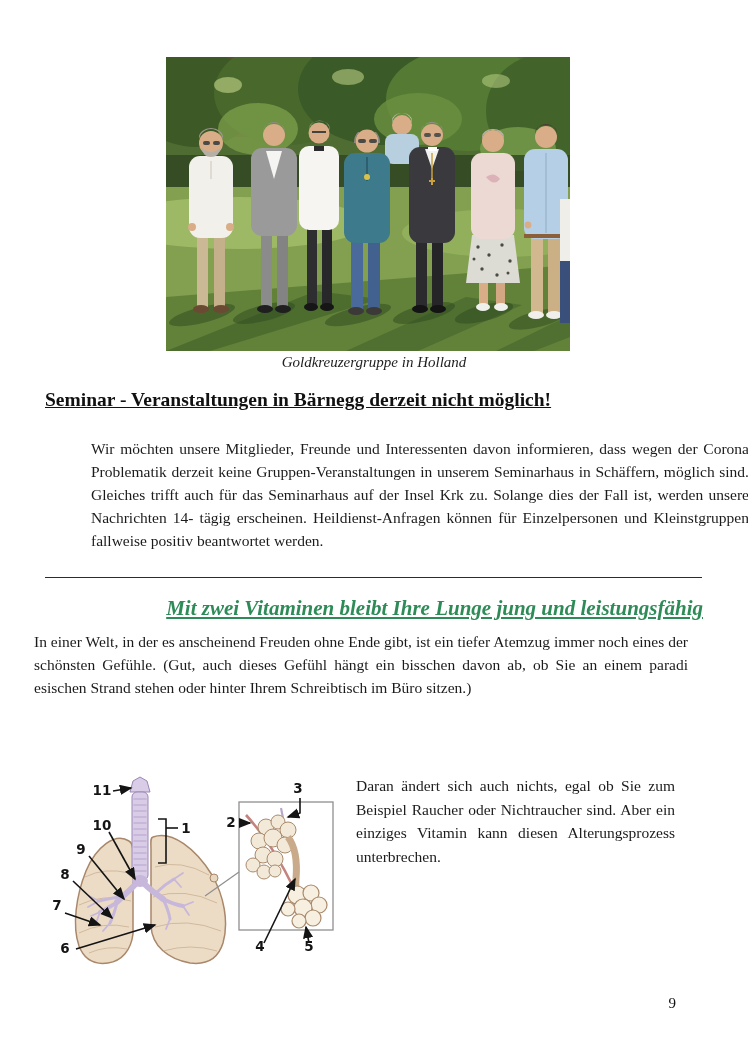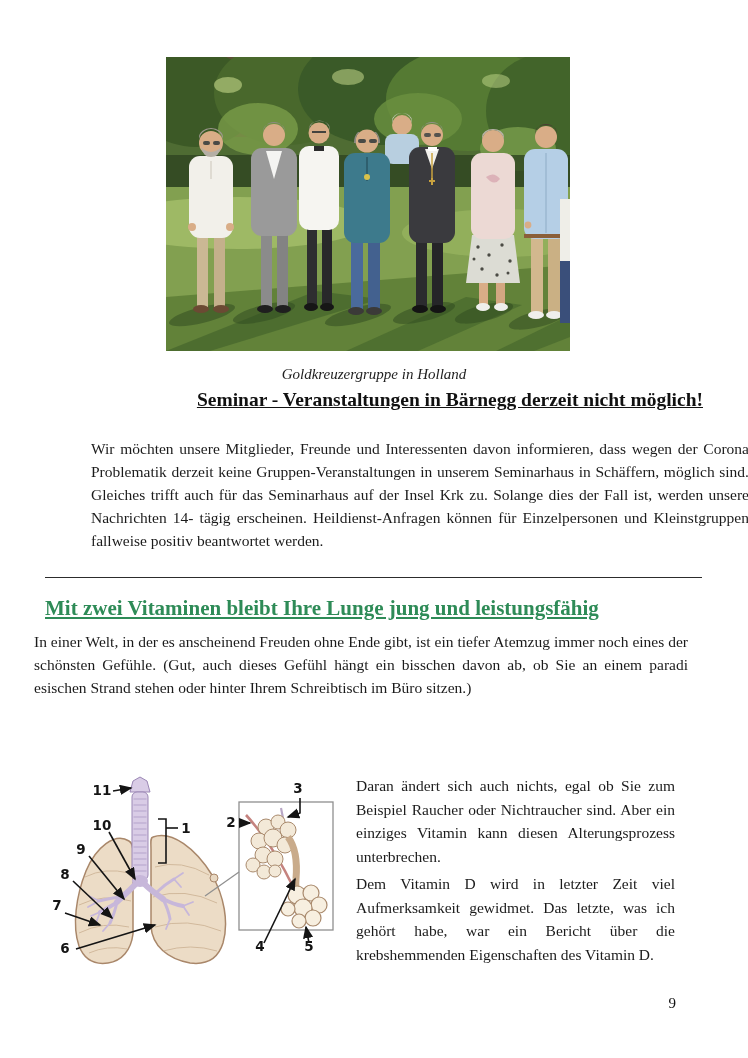--- a/index.html
+++ b/index.html
@@ -1,29 +1,29 @@
 <!DOCTYPE html>
 <html><head>
 <meta charset="utf-8">
 <style>
   html,body{margin:0;padding:0;background:#ffffff;}
   .page{position:relative;width:748px;height:1058px;background:#ffffff;overflow:hidden;
         font-family:"Liberation Serif", serif;color:#1b1b1b;}
   .photo-wrap{position:absolute;left:166px;top:57px;width:404px;height:294px;}
   .photo-wrap svg{display:block;width:404px;height:294px;}
   .caption{position:absolute;left:0;top:354px;width:748px;text-align:center;
-           font-style:italic;font-size:15px;color:#222;margin-top:12px;}
-  .h1{position:absolute;left:45px;top:389px;width:658px;text-align:right;
+           font-style:italic;font-size:15px;color:#222;}
+  .h1{position:absolute;left:45px;top:389px;width:658px;text-align:left;
       font-weight:bold;font-size:19.5px;text-decoration:underline;color:#111;}
   .p-seminar{position:absolute;left:45px;top:437px;width:658px;
       font-size:15.5px;line-height:23px;text-align:justify;margin-left:46px;}
   .divider{position:absolute;left:45px;top:577px;width:657px;height:0;
       border-top:1.5px solid #2c2c2c;}
-  .h2{position:absolute;left:45px;top:596px;width:658px;text-align:left;
-      font-weight:bold;font-size:21px;text-decoration:underline;color:#2e8b57;}
+  .h2{position:absolute;left:45px;top:596px;width:658px;text-align:right;
+      font-weight:bold;font-size:21px;text-decoration:underline;color:#2e8b57;font-style:italic;}
   .p-intro{position:absolute;left:34px;top:630px;width:654px;
       font-size:15.5px;line-height:23px;text-align:justify;}
   .p-jahre{position:absolute;left:34px;top:710px;width:654px;
       font-size:15.5px;line-height:23px;text-align:justify;}
   .diagram-wrap{position:absolute;left:45px;top:775px;width:292px;height:192px;}
   .diagram-wrap svg{display:block;width:292px;height:192px;}
   .col-right{position:absolute;left:352px;top:770px;width:327px;}
   .col-right p{margin:4px;font-size:15.5px;line-height:23.5px;text-align:justify;}
   .col-right .subhead{margin:14px 0 0 0;font-size:16px;font-weight:bold;font-style:italic;
       line-height:23.5px;}
@@ -317,17 +317,16 @@
         <line class="dline" x1="219" y1="168" x2="250" y2="104" marker-end="url(#ah)"></line>
         <text class="dlab" text-anchor="middle" x="215" y="176">4</text>
         <line class="dline" x1="264" y1="168" x2="261" y2="152" marker-end="url(#ah)"></line>
         <text class="dlab" text-anchor="middle" x="264" y="176">5</text>
       </g>
     </svg>
   </div>
 
   <div class="col-right">
     <p>Daran ändert sich auch nichts, egal ob Sie zum Beispiel Raucher oder Nichtraucher sind. Aber ein einziges Vitamin kann diesen Alterungsprozess unterbrechen.</p>
-    <p class="p-vitd">Dem Vitamin D wird in letzter Zeit viel Aufmerksamkeit gewidmet. Das letzte, was ich gehört habe, war ein Bericht über die krebshemmenden Eigenschaften des Vitamin D.</p>
   </div>
 
   <div class="pagenum">9</div>
 </div>
 
 </body></html>

